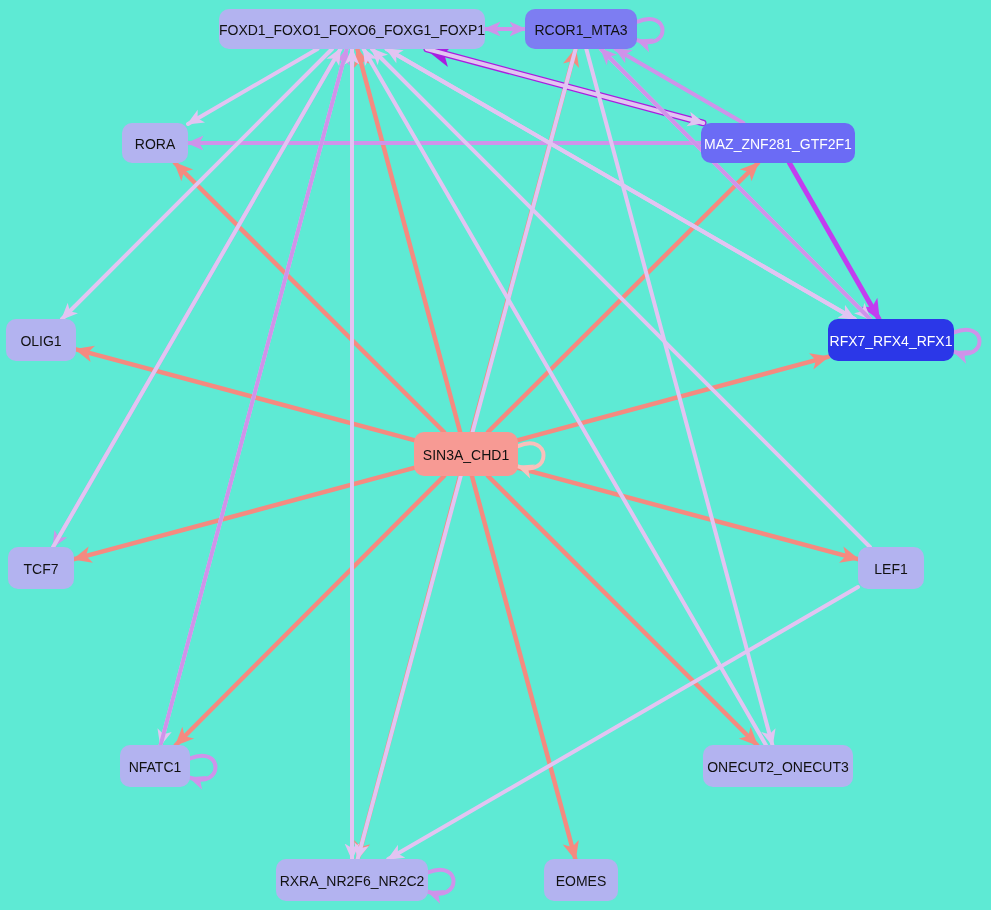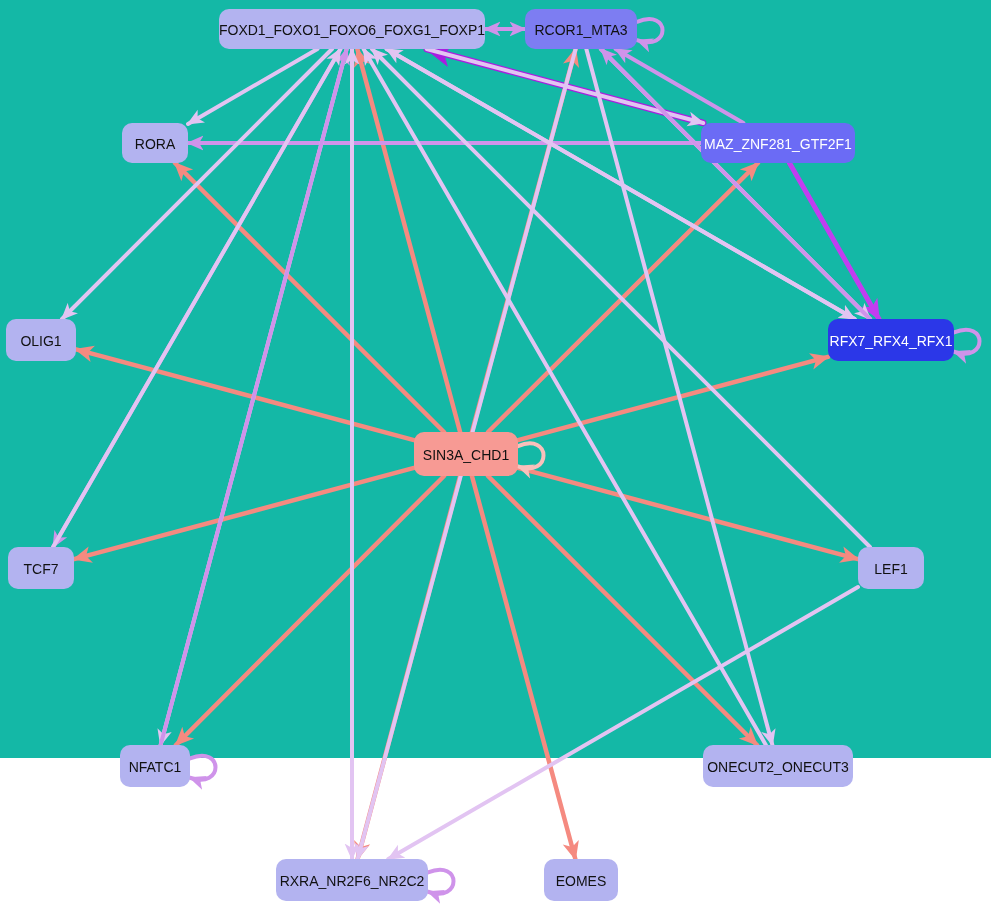--- a/index.html
+++ b/index.html
@@ -1,18 +1,18 @@
 <!DOCTYPE html>
 <html><head>
 <meta charset="utf-8">
 <style>
   html,body{margin:0;padding:0;background:#ffffff;}
   body{width:991px;height:910px;overflow:hidden;
        font-family:"Liberation Sans","DejaVu Sans",sans-serif;}
-  #graph-root{position:relative;width:991px;height:758px;background:#14b8a6;}
+  #graph-root{position:relative;width:991px;height:910px;background:#5eead4;}
   svg#net{position:absolute;left:0;top:0;width:991px;height:910px;display:block;}
   .node-rect{stroke:none;}
   .node-label{font-family:"Liberation Sans","DejaVu Sans",sans-serif;
               text-anchor:middle;dominant-baseline:central;}
   .edge-path{fill:none;stroke-linecap:round;}
 </style>
 </head>
 <body>
 
 <div id="graph-root">

